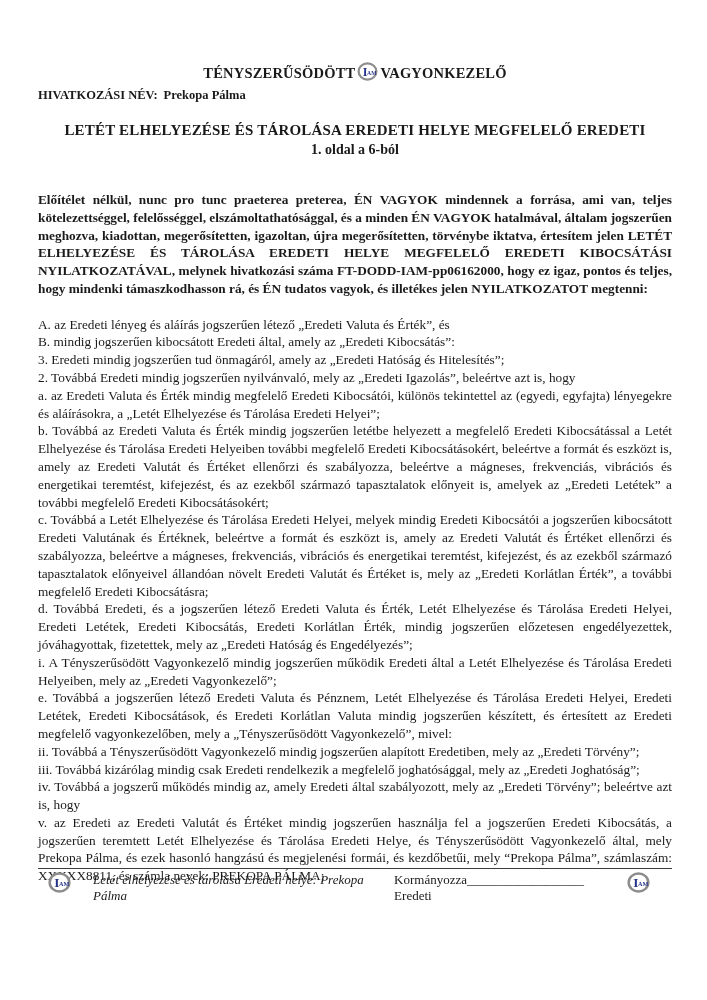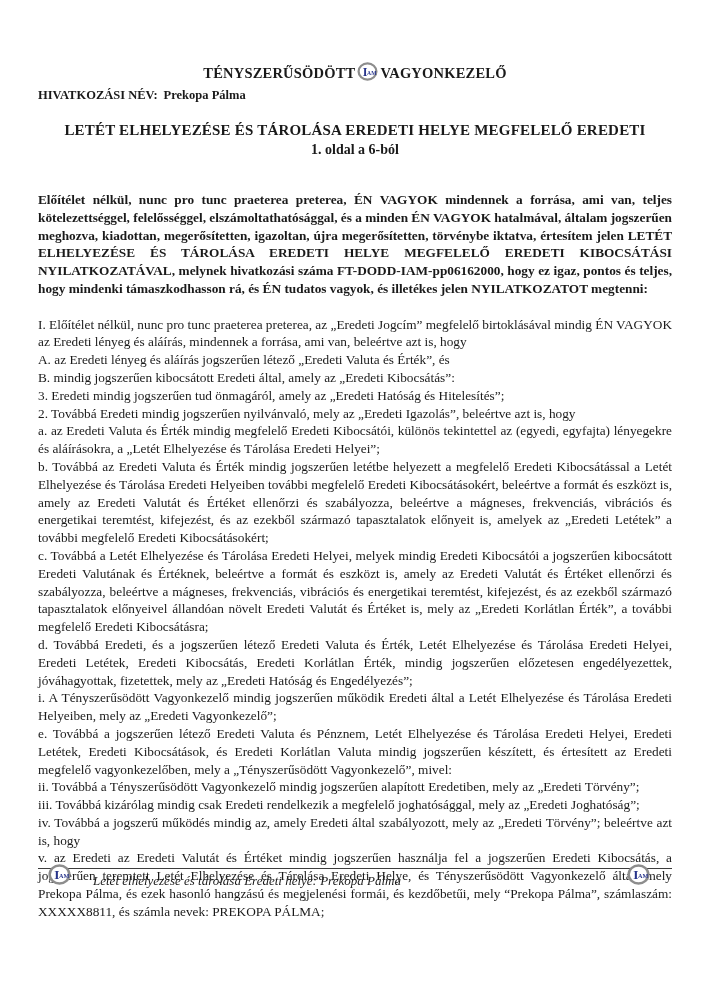--- a/index.html
+++ b/index.html
@@ -81,21 +81,20 @@
     </div>
   </div>
 
   <div class="doc-title">
     <div class="t-line">LETÉT ELHELYEZÉSE ÉS TÁROLÁSA EREDETI HELYE MEGFELELŐ EREDETI</div>
     <div class="page-info">1. oldal a 6-ból</div>
   </div>
 
   <div class="doc-body">
     <p class="intro">Előítélet nélkül, nunc pro tunc praeterea preterea, ÉN VAGYOK mindennek a forrása, ami van, teljes kötelezettséggel, felelősséggel, elszámoltathatósággal, és a minden ÉN VAGYOK hatalmával, általam jogszerűen meghozva, kiadottan, megerősítetten, igazoltan, újra megerősítetten, törvénybe iktatva, értesítem jelen LETÉT ELHELYEZÉSE ÉS TÁROLÁSA EREDETI HELYE MEGFELELŐ EREDETI KIBOCSÁTÁSI NYILATKOZATÁVAL, melynek hivatkozási száma FT-DODD-IAM-pp06162000, hogy ez igaz, pontos és teljes, hogy mindenki támaszkodhasson rá, és ÉN tudatos vagyok, és illetékes jelen NYILATKOZATOT megtenni:</p>
-    <p>I. Előítélet nélkül, nunc pro tunc praeterea preterea, az „Eredeti Jogcím” megfelelő birtoklásával mindig ÉN VAGYOK az Eredeti lényeg és aláírás, mindennek a forrása, ami van, beleértve azt is, hogy</p>
     <p>A. az Eredeti lényeg és aláírás jogszerűen létező „Eredeti Valuta és Érték”, és</p>
     <p>B. mindig jogszerűen kibocsátott Eredeti által, amely az „Eredeti Kibocsátás”:</p>
     <p>3. Eredeti mindig jogszerűen tud önmagáról, amely az „Eredeti Hatóság és Hitelesítés”;</p>
     <p>2. Továbbá Eredeti mindig jogszerűen nyilvánvaló, mely az „Eredeti Igazolás”, beleértve azt is, hogy</p>
     <p>a. az Eredeti Valuta és Érték mindig megfelelő Eredeti Kibocsátói, különös tekintettel az (egyedi, egyfajta) lényegekre és aláírásokra, a „Letét Elhelyezése és Tárolása Eredeti Helyei”;</p>
     <p>b. Továbbá az Eredeti Valuta és Érték mindig jogszerűen letétbe helyezett a megfelelő Eredeti Kibocsátással a Letét Elhelyezése és Tárolása Eredeti Helyeiben további megfelelő Eredeti Kibocsátásokért, beleértve a formát és eszközt is, amely az Eredeti Valutát és Értéket ellenőrzi és szabályozza, beleértve a mágneses, frekvenciás, vibrációs és energetikai teremtést, kifejezést, és az ezekből származó tapasztalatok előnyeit is, amelyek az „Eredeti Letétek” a további megfelelő Eredeti Kibocsátásokért;</p>
     <p>c. Továbbá a Letét Elhelyezése és Tárolása Eredeti Helyei, melyek mindig Eredeti Kibocsátói a jogszerűen kibocsátott Eredeti Valutának és Értéknek, beleértve a formát és eszközt is, amely az Eredeti Valutát és Értéket ellenőrzi és szabályozza, beleértve a mágneses, frekvenciás, vibrációs és energetikai teremtést, kifejezést, és az ezekből származó tapasztalatok előnyeivel állandóan növelt Eredeti Valutát és Értéket is, mely az „Eredeti Korlátlan Érték”, a további megfelelő Eredeti Kibocsátásra;</p>
     <p>d. Továbbá Eredeti, és a jogszerűen létező Eredeti Valuta és Érték, Letét Elhelyezése és Tárolása Eredeti Helyei, Eredeti Letétek, Eredeti Kibocsátás, Eredeti Korlátlan Érték, mindig jogszerűen előzetesen engedélyezettek, jóváhagyottak, fizetettek, mely az „Eredeti Hatóság és Engedélyezés”;</p>
     <p>i. A Tényszerűsödött Vagyonkezelő mindig jogszerűen működik Eredeti által a Letét Elhelyezése és Tárolása Eredeti Helyeiben, mely az „Eredeti Vagyonkezelő”;</p>
     <p>e. Továbbá a jogszerűen létező Eredeti Valuta és Pénznem, Letét Elhelyezése és Tárolása Eredeti Helyei, Eredeti Letétek, Eredeti Kibocsátások, és Eredeti Korlátlan Valuta mindig jogszerűen készített, és értesített az Eredeti megfelelő vagyonkezelőben, mely a „Tényszerűsödött Vagyonkezelő”, mivel:</p>
@@ -110,20 +109,21 @@
     <div class="footer-row">
       <span class="iam-logo">
         <svg width="23" height="21" viewBox="0 0 24 22">
           <ellipse cx="12" cy="11" rx="10.3" ry="9.4" fill="#ffffff" stroke-width="2.6" stroke="#8d8d8d"></ellipse>
           <text x="6.5" y="16" font-size="14" font-weight="bold" font-family="Liberation Serif, serif" fill="#27348b">I</text>
           <text x="11.5" y="14.5" font-size="6.5" font-weight="bold" font-family="Liberation Serif, serif" fill="#27348b">AM</text>
         </svg>
       </span>
       <span class="footer-left-text">Letét elhelyezése és tárolása Eredeti helye: Prekopa Pálma</span>
       <span class="footer-right-group">
+        <span class="footer-right-text">Kormányozza__________________ Eredeti</span>
         <span class="iam-logo">
           <svg width="23" height="21" viewBox="0 0 24 22">
             <ellipse cx="12" cy="11" rx="10.3" ry="9.4" fill="#ffffff" stroke-width="2.6" stroke="#8d8d8d"></ellipse>
             <text x="6.5" y="16" font-size="14" font-weight="bold" font-family="Liberation Serif, serif" fill="#27348b">I</text>
             <text x="11.5" y="14.5" font-size="6.5" font-weight="bold" font-family="Liberation Serif, serif" fill="#27348b">AM</text>
           </svg>
         </span>
       </span>
     </div>
   </div>

